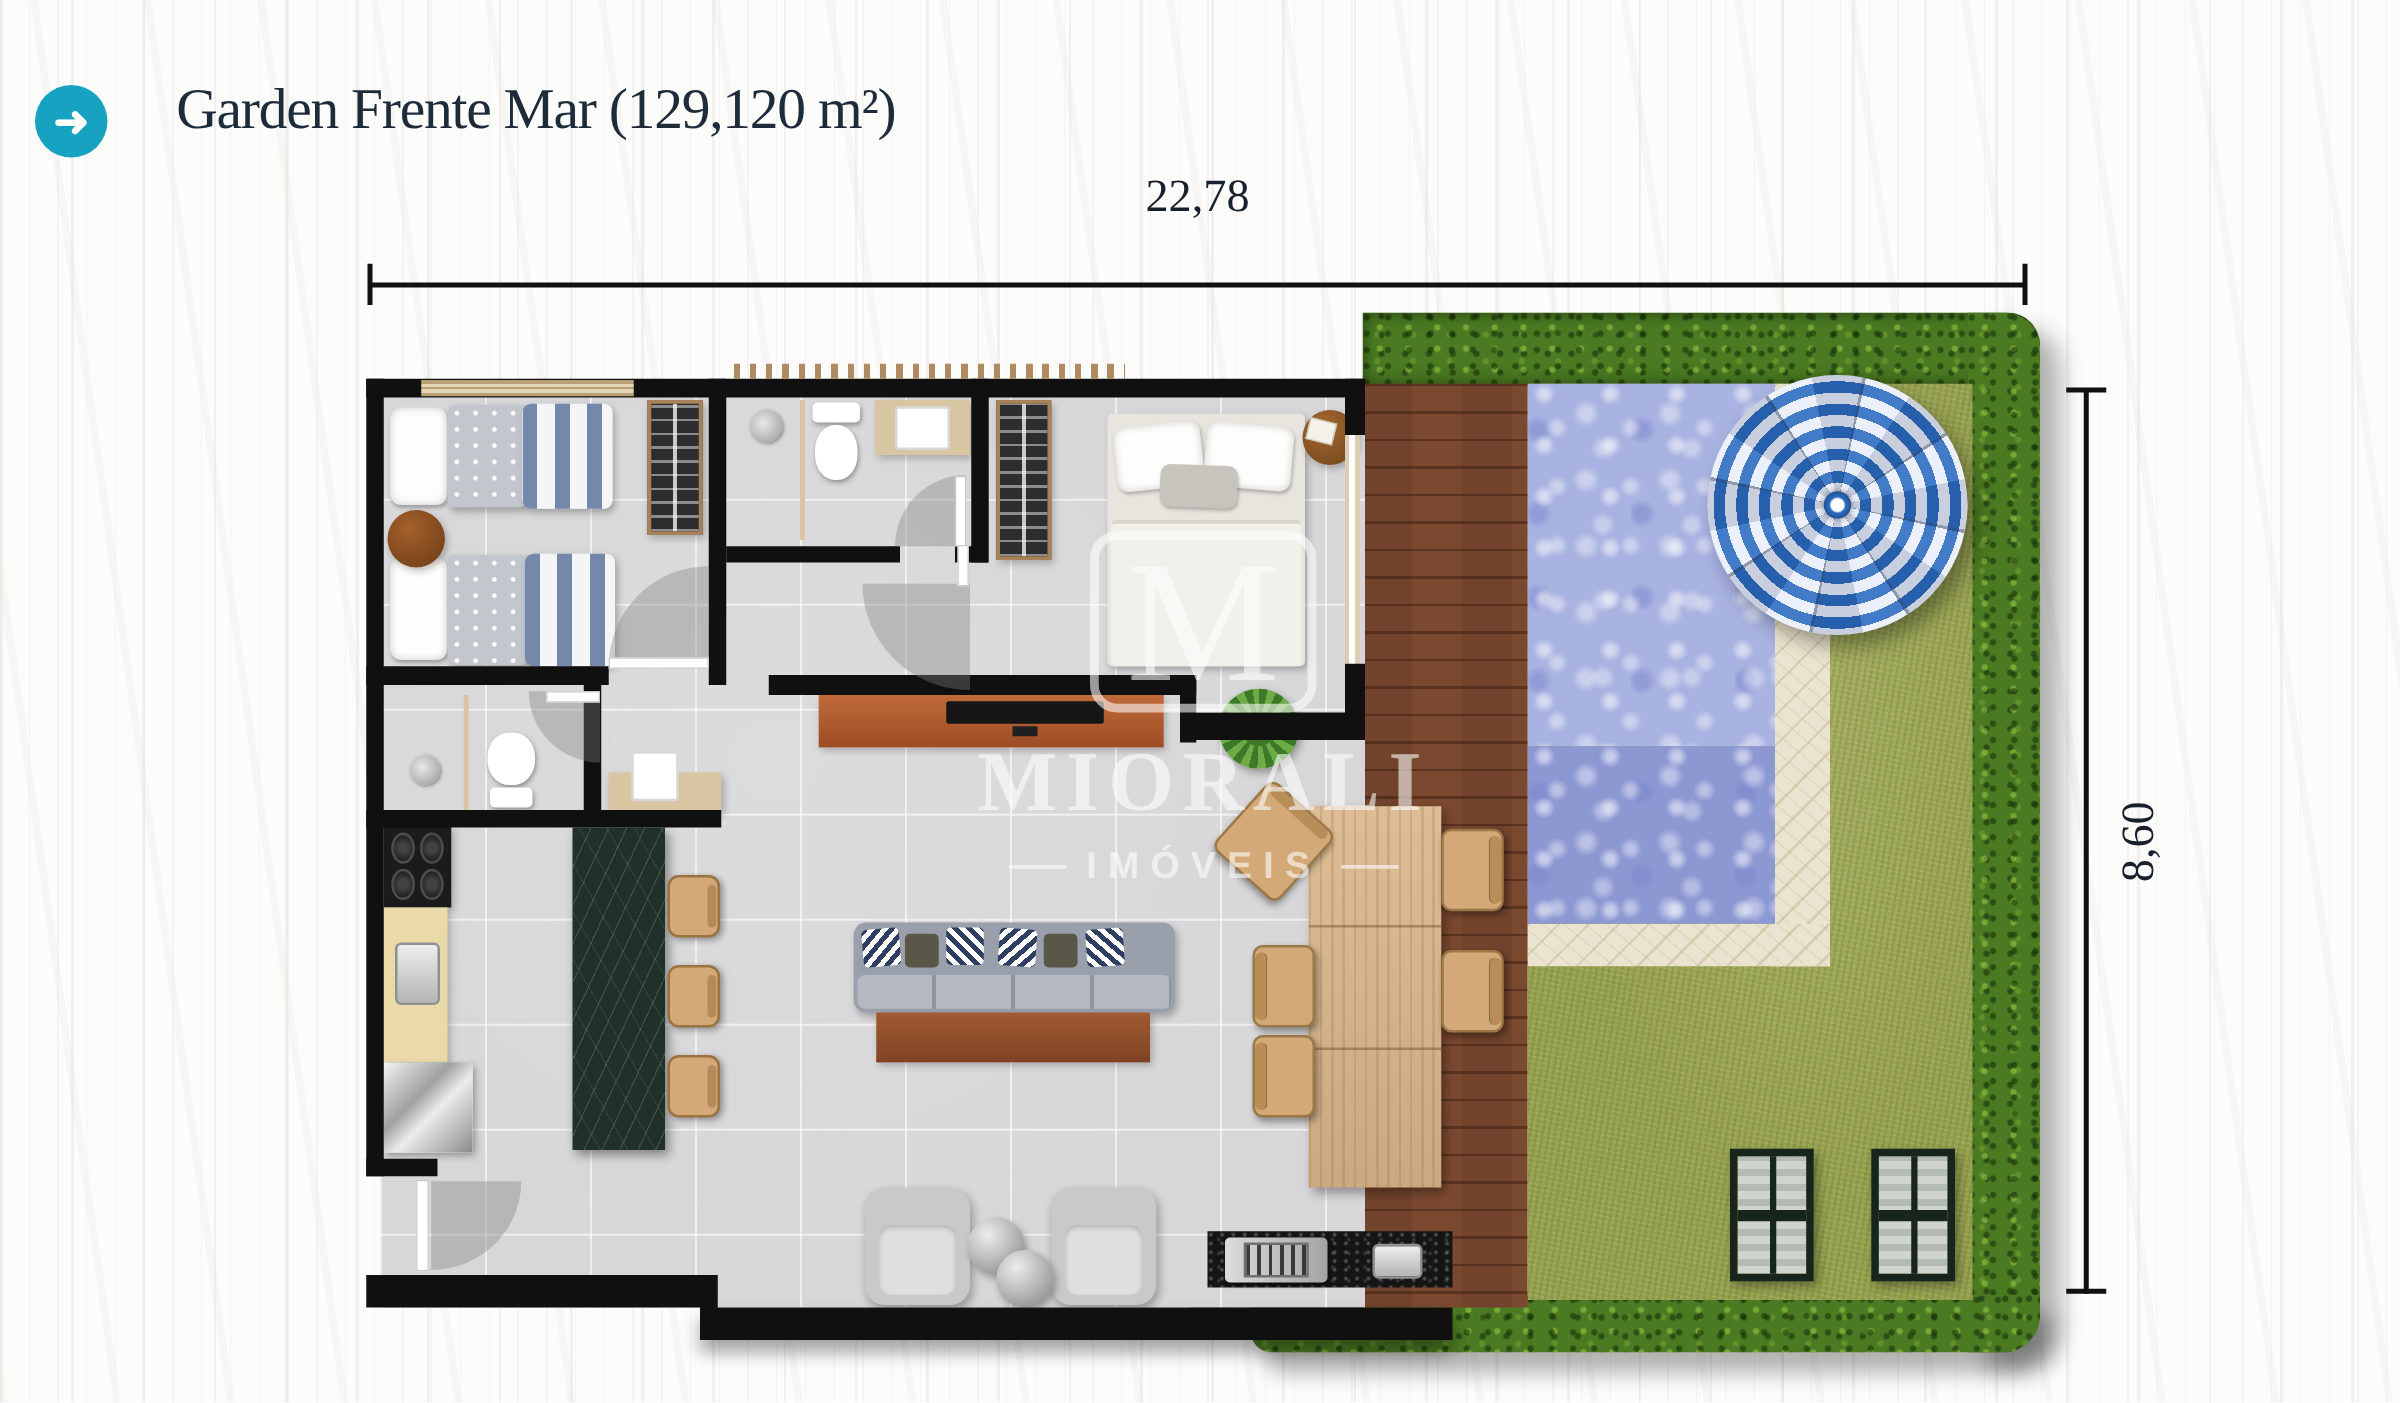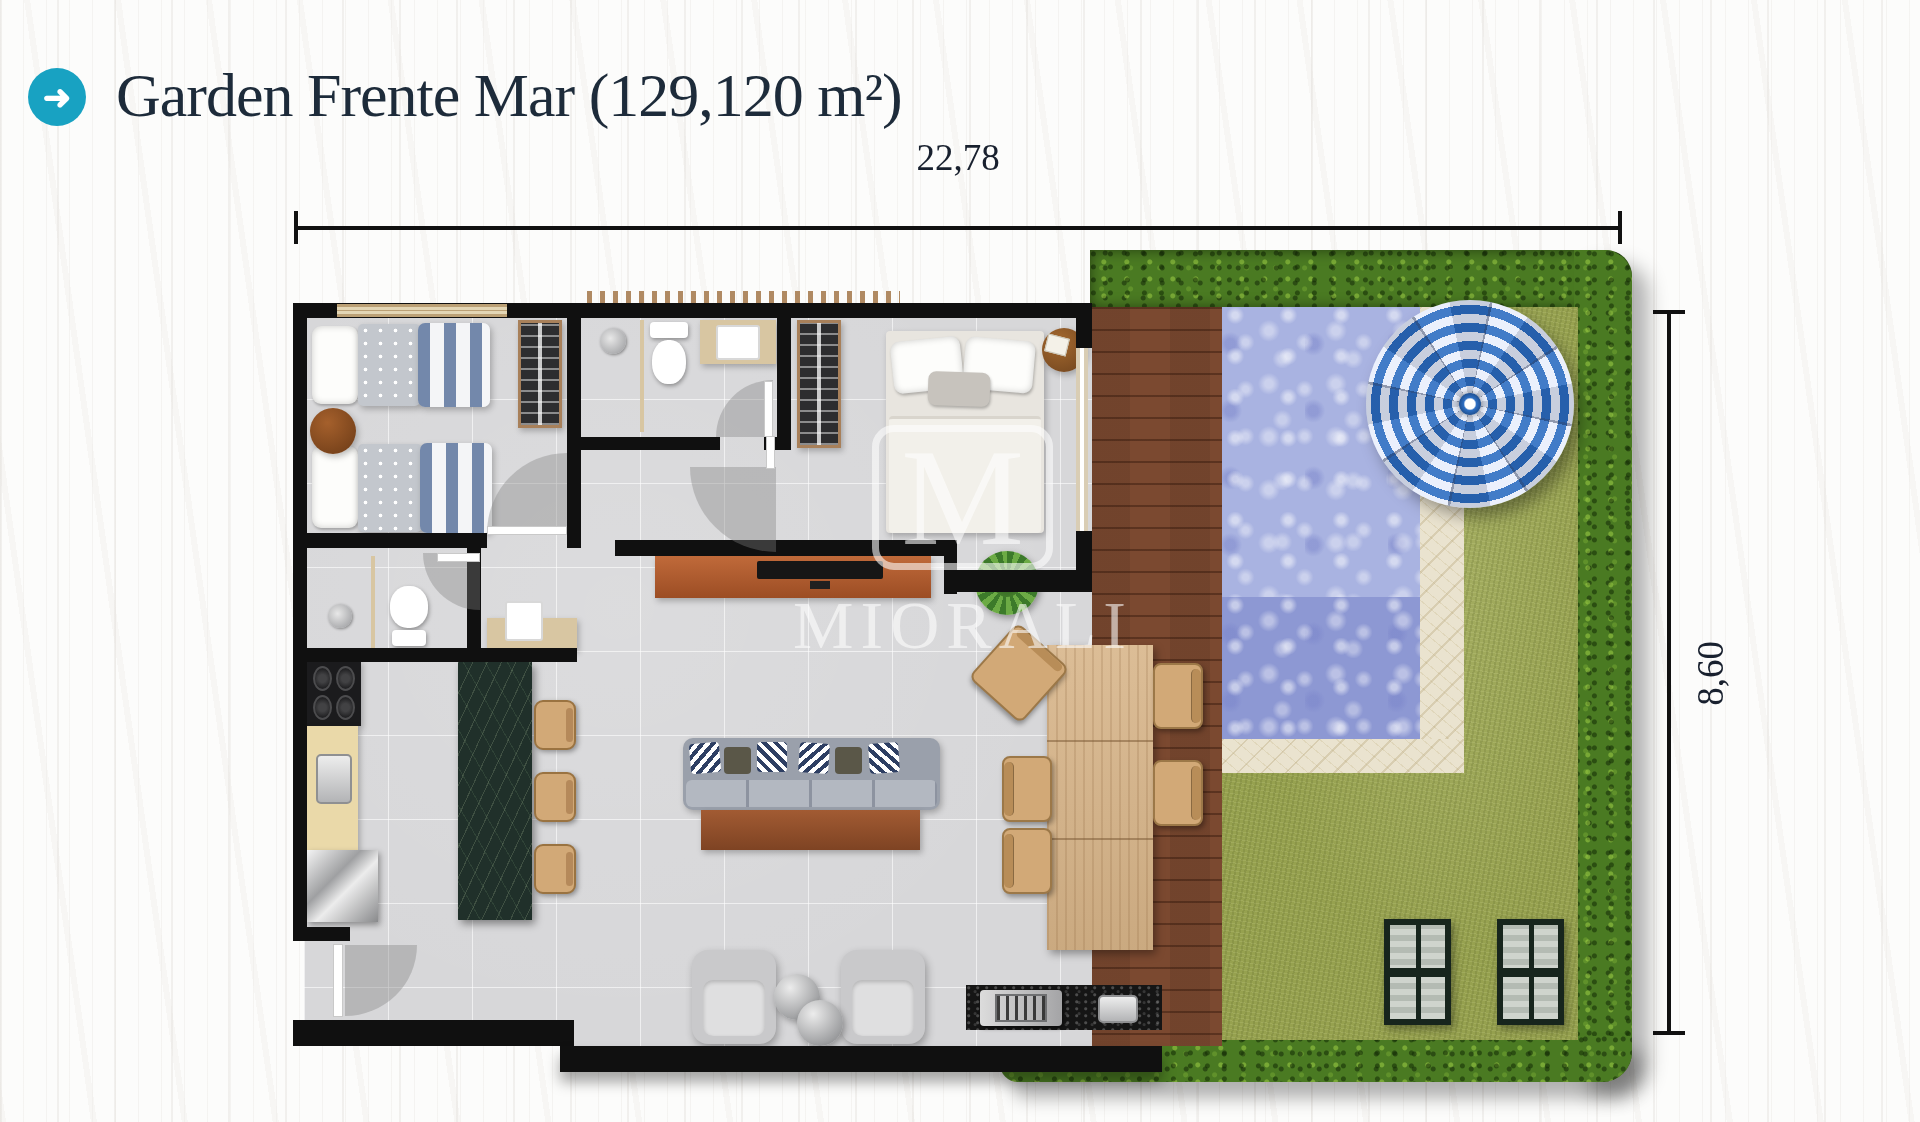--- a/index.html
+++ b/index.html
@@ -8,21 +8,21 @@
     background-color:#fcfcfb;
     background-image:
       repeating-linear-gradient(90deg, rgba(228,225,221,.45) 0 2px, transparent 2px 57px),
       repeating-linear-gradient(90deg, rgba(238,236,233,.55) 0 1px, transparent 1px 23px),
       repeating-linear-gradient(82deg, rgba(242,240,237,.5) 0 6px, transparent 6px 90px);
   }
   .abs{position:absolute;}
   
   .hicon{display:flex;align-items:center;justify-content:center;border-radius:50%;
     background:var(--teal);color:#fff;font-size:34px;font-weight:bold;}
-  .htitle{font-family:"Liberation Serif",serif;font-size:62px;color:#1d2b3a;letter-spacing:-1px;white-space:nowrap;}
+  .htitle{font-family:"Liberation Serif",serif;font-size:46px;color:#1d2b3a;letter-spacing:-1px;white-space:nowrap;margin-left:25px;}
   
   .dline{background:#111;}
   .dlabel{font-family:"Liberation Serif",serif;font-size:37px;color:#18202e;text-align:center;}
   .vlabel-wrap{display:flex;align-items:center;justify-content:center;}
   .vlabel{writing-mode:vertical-rl;transform:rotate(180deg);font-family:"Liberation Serif",serif;font-size:37px;color:#18202e;}
   
   .hedge{background-color:#4a7a22;background-image:
     radial-gradient(circle at 20% 30%, rgba(18,42,4,.55) 2px, transparent 3px),
     radial-gradient(circle at 60% 70%, rgba(165,214,72,.5) 2px, transparent 3px),
     radial-gradient(circle at 80% 20%, rgba(20,40,8,.55) 2px, transparent 3px),
@@ -267,15 +267,20 @@
   <div class="abs arc" style="left:690px;top:467px;width:86px;height:85px;border-radius:0 0 0 100%;"></div>
   <div class="abs leaf" style="left:766px;top:436px;width:9px;height:33px;"></div>
   <div class="abs arc" style="left:423px;top:553px;width:57px;height:57px;border-radius:0 0 0 100%;"></div>
   <div class="abs leaf" style="left:437px;top:553px;width:43px;height:9px;"></div>
   <div class="abs arc" style="left:345px;top:945px;width:72px;height:71px;border-radius:0 0 100% 0;"></div>
   <div class="abs leaf" style="left:333px;top:944px;width:10px;height:73px;"></div>
 
   <div class="abs wm wm-logo" style="left:872px;top:425px;width:181px;height:145px;box-sizing:border-box;">
     <span>M</span>
   </div>
-  <div class="abs wm wm-name" style="left:763px;top:586px;width:400px;">MIORALI</div>
+  <div class="abs wm wm-name" style="left:763px;top:586px;width:400px;font-weight:bold;">MIORALI</div>
+  <div class="abs wm wm-sub" style="left:763px;top:676px;width:400px;">
+    <span class="wm-dash"></span>
+    <span>IMÓVEIS</span>
+    <span class="wm-dash"></span>
+  </div>
 
 </div>
 
 </body></html>

